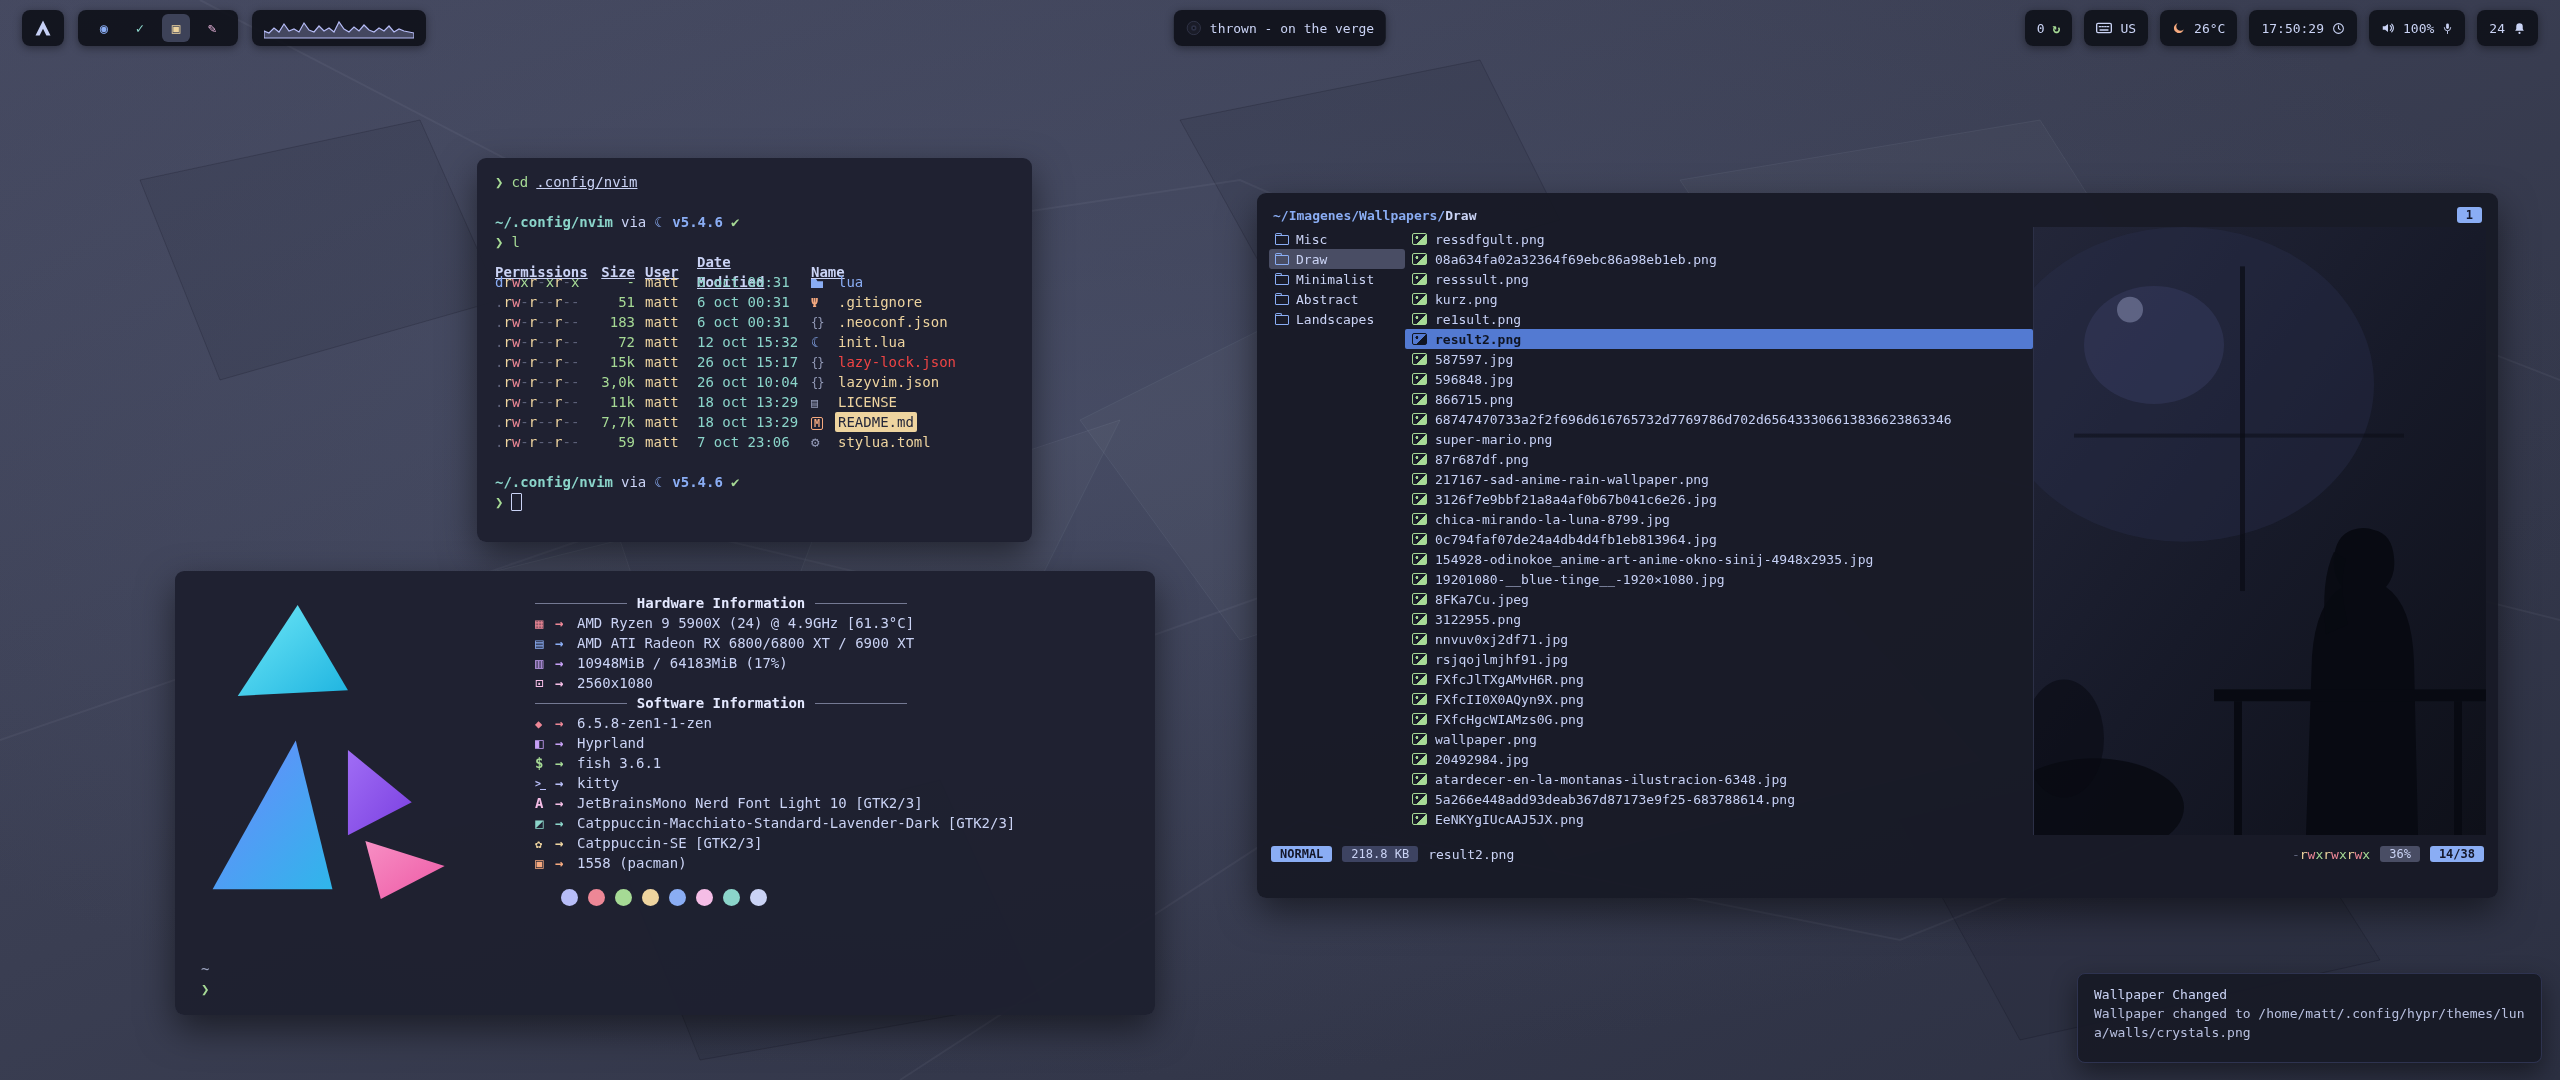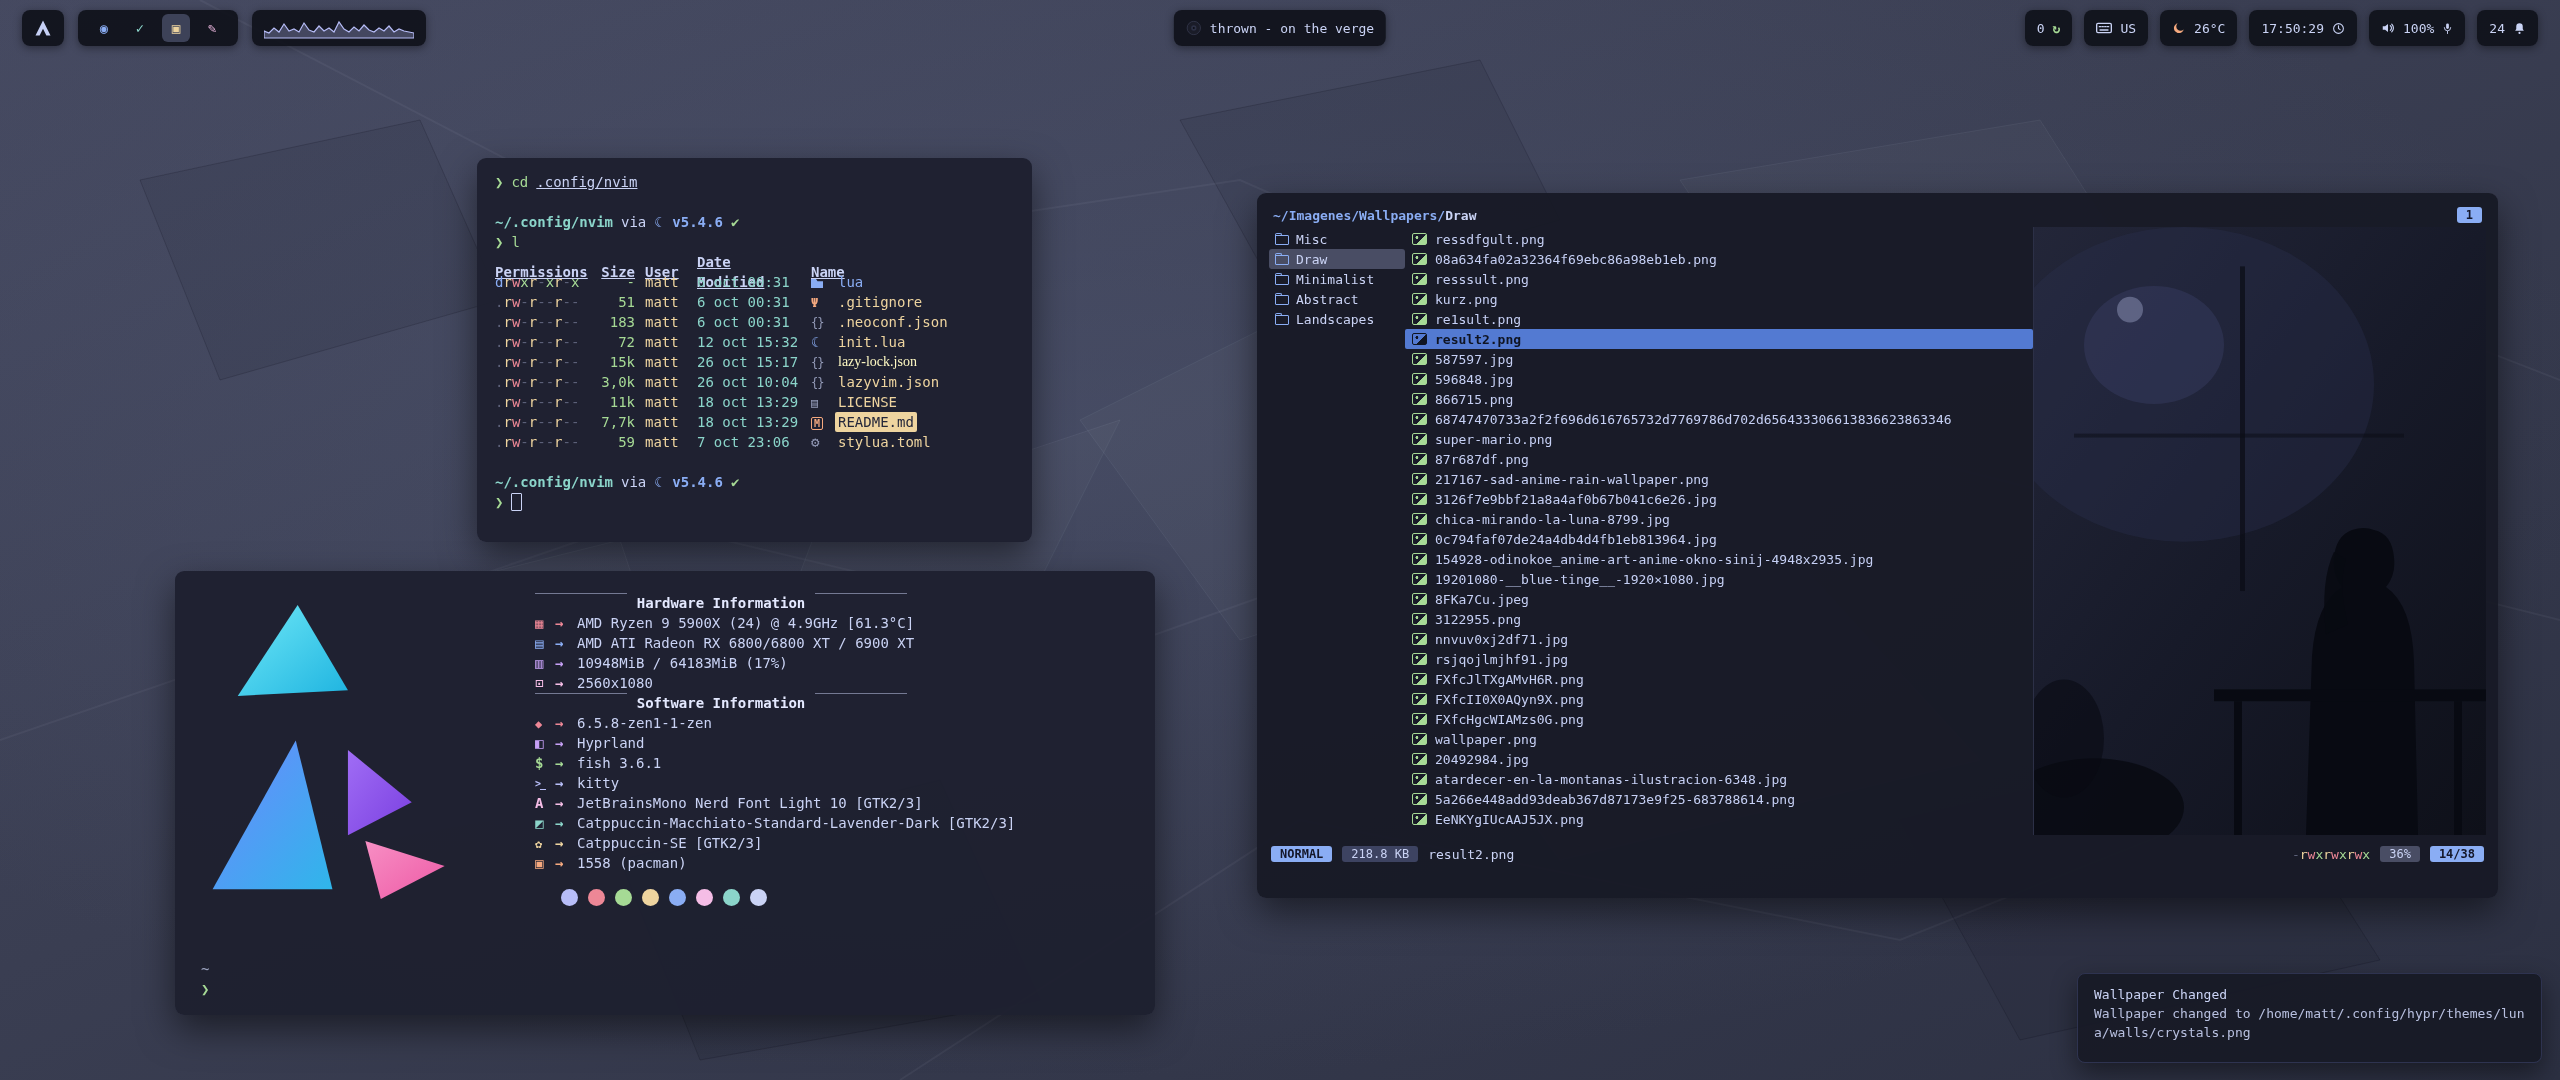--- a/index.html
+++ b/index.html
@@ -58,21 +58,21 @@
   .tr-size{text-align:right}
   .nm{display:flex;gap:6px;overflow:hidden}
   .nm-t{padding:0 3px;border-radius:2px;white-space:nowrap}
   .cursor{display:inline-block;width:9px;height:16px;border:1px solid #cad3f5;border-radius:1px}
 
   
   .fetch{left:175px;top:571px;width:980px;height:444px;font-size:14px;line-height:20px;}
   .fetch-body{display:flex;gap:44px;padding:20px 26px}
   .fetch-logo{width:290px;height:310px;flex:none;margin-top:6px}
   .fetch-info{flex:1;margin-top:2px}
-  .sec-title{display:flex;width:372px;height:20px}
+  .sec-title{display:flex;align-items:center;width:372px;height:20px}
   .sec-title .line{flex:1;border-top:1px solid #8а90ad;border-top:1px solid #8a90ad;opacity:.8}
   .st-text{font-weight:bold;padding:0 10px;color:#e4e9ff}
   .f-line{height:20px;display:flex;align-items:center}
   .f-line .gi{width:20px}
   .arrow{width:22px;flex:none}
   .arrow::before{content:"→";font-weight:bold}
   .f-text{color:#cad3f5;white-space:nowrap}
   .dots{display:flex;gap:10px;margin:16px 0 0 26px}
   .dot{width:17px;height:17px;border-radius:50%;display:inline-block}
   .fetch-prompt{position:absolute;left:26px;bottom:16px;line-height:20px}
@@ -308,21 +308,21 @@
           </span>
         </div>
 
         <div class="t-row">
           <span class="perm-colorize"><span style="color:#5b6078">.</span><span style="color:#eed49f">r</span><span style="color:#ed8796">w</span><span style="color:#5b6078">-</span><span style="color:#eed49f">r</span><span style="color:#5b6078">-</span><span style="color:#5b6078">-</span><span style="color:#eed49f">r</span><span style="color:#5b6078">-</span><span style="color:#5b6078">-</span></span>
           <span class="tr-size c-green">15k</span>
           <span class="c-yellow">matt</span>
           <span class="c-date">26 oct 15:17</span>
           <span class="nm">
             <i class="gi i-braces" style="color: rgb(147, 154, 183);"></i>
-            <span class="nm-t" style="color: #fef9c3; font-family: Liberation Serif, serif;">lazy-lock.json</span>
+            <span class="nm-t" style="color: #ef4444;">lazy-lock.json</span>
           </span>
         </div>
 
         <div class="t-row">
           <span class="perm-colorize"><span style="color:#5b6078">.</span><span style="color:#eed49f">r</span><span style="color:#ed8796">w</span><span style="color:#5b6078">-</span><span style="color:#eed49f">r</span><span style="color:#5b6078">-</span><span style="color:#5b6078">-</span><span style="color:#eed49f">r</span><span style="color:#5b6078">-</span><span style="color:#5b6078">-</span></span>
           <span class="tr-size c-green">3,0k</span>
           <span class="c-yellow">matt</span>
           <span class="c-date">26 oct 10:04</span>
           <span class="nm">
             <i class="gi i-braces" style="color: rgb(147, 154, 183);"></i>

